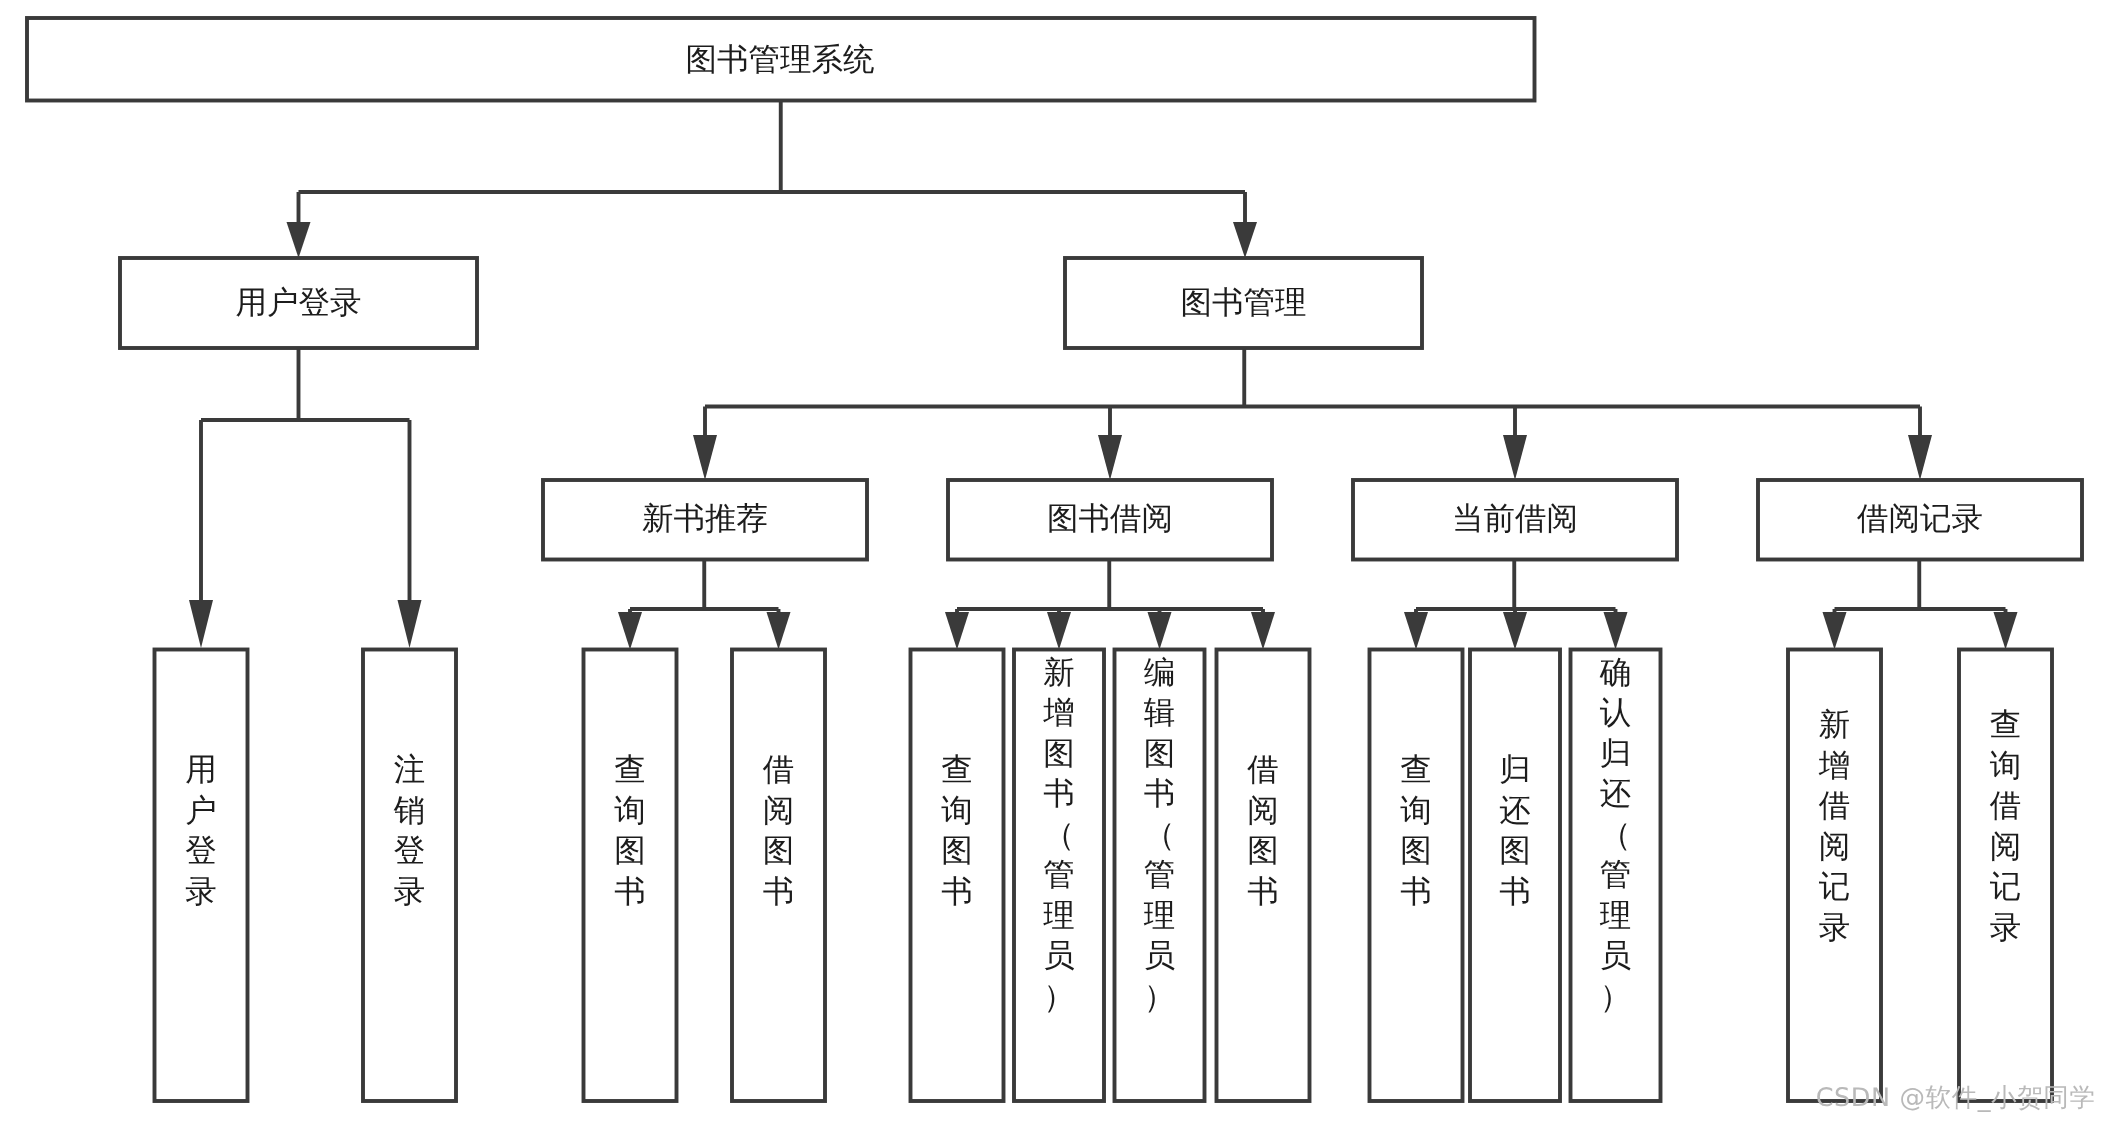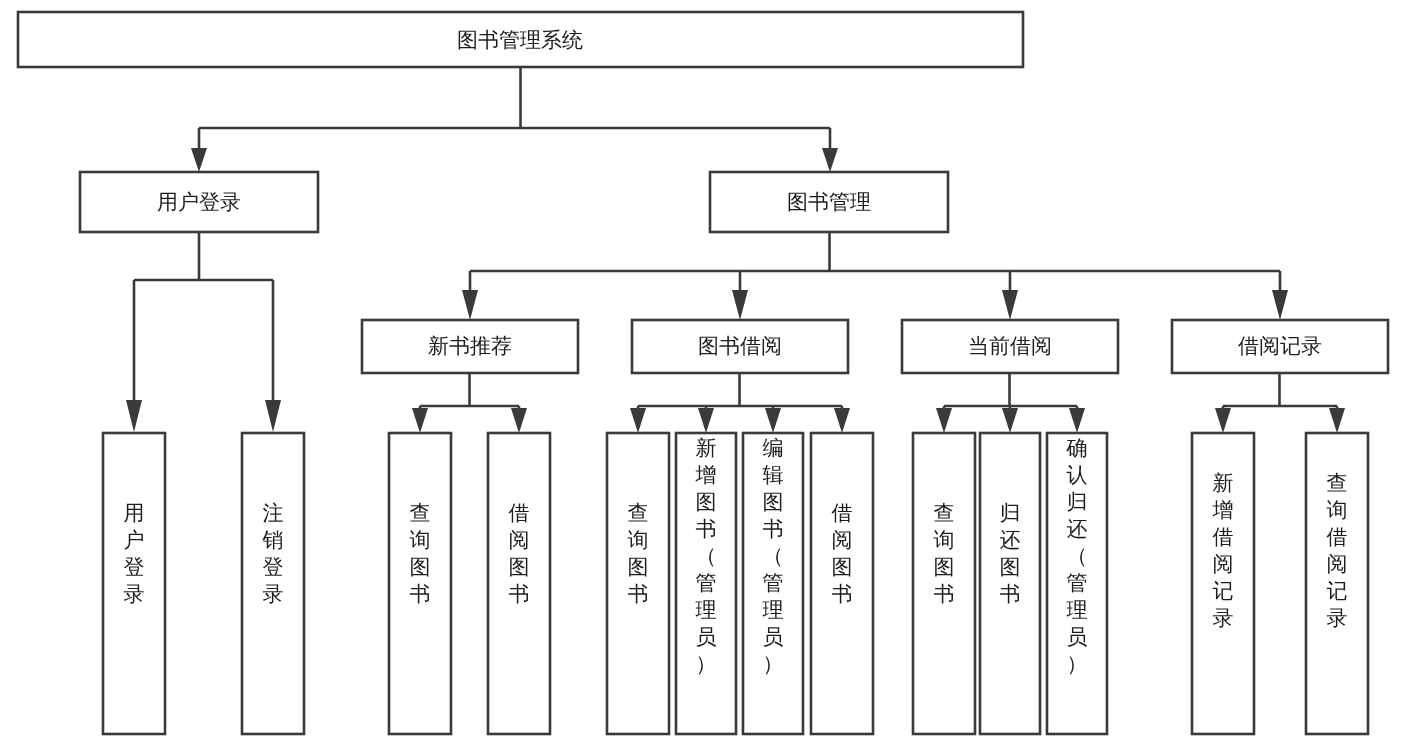--- a/index.html
+++ b/index.html
@@ -229,14 +229,15 @@
       <text class="node-label-v" x="1223" y="490"><tspan x="1223" dy="0">新</tspan><tspan x="1223" dy="27">增</tspan><tspan x="1223" dy="27">借</tspan><tspan x="1223" dy="27">阅</tspan><tspan x="1223" dy="27">记</tspan><tspan x="1223" dy="27">录</tspan></text>
     </g>
 
     <g>
       <rect class="node-box" x="1306" y="433" width="62" height="301"></rect>
       <text class="node-label-v" x="1337" y="490"><tspan x="1337" dy="0">查</tspan><tspan x="1337" dy="27">询</tspan><tspan x="1337" dy="27">借</tspan><tspan x="1337" dy="27">阅</tspan><tspan x="1337" dy="27">记</tspan><tspan x="1337" dy="27">录</tspan></text>
     </g>
 
   </svg>
 
+  <div class="watermark">CSDN @软件_小贺同学</div>
 
 </div>
 
 </body></html>

